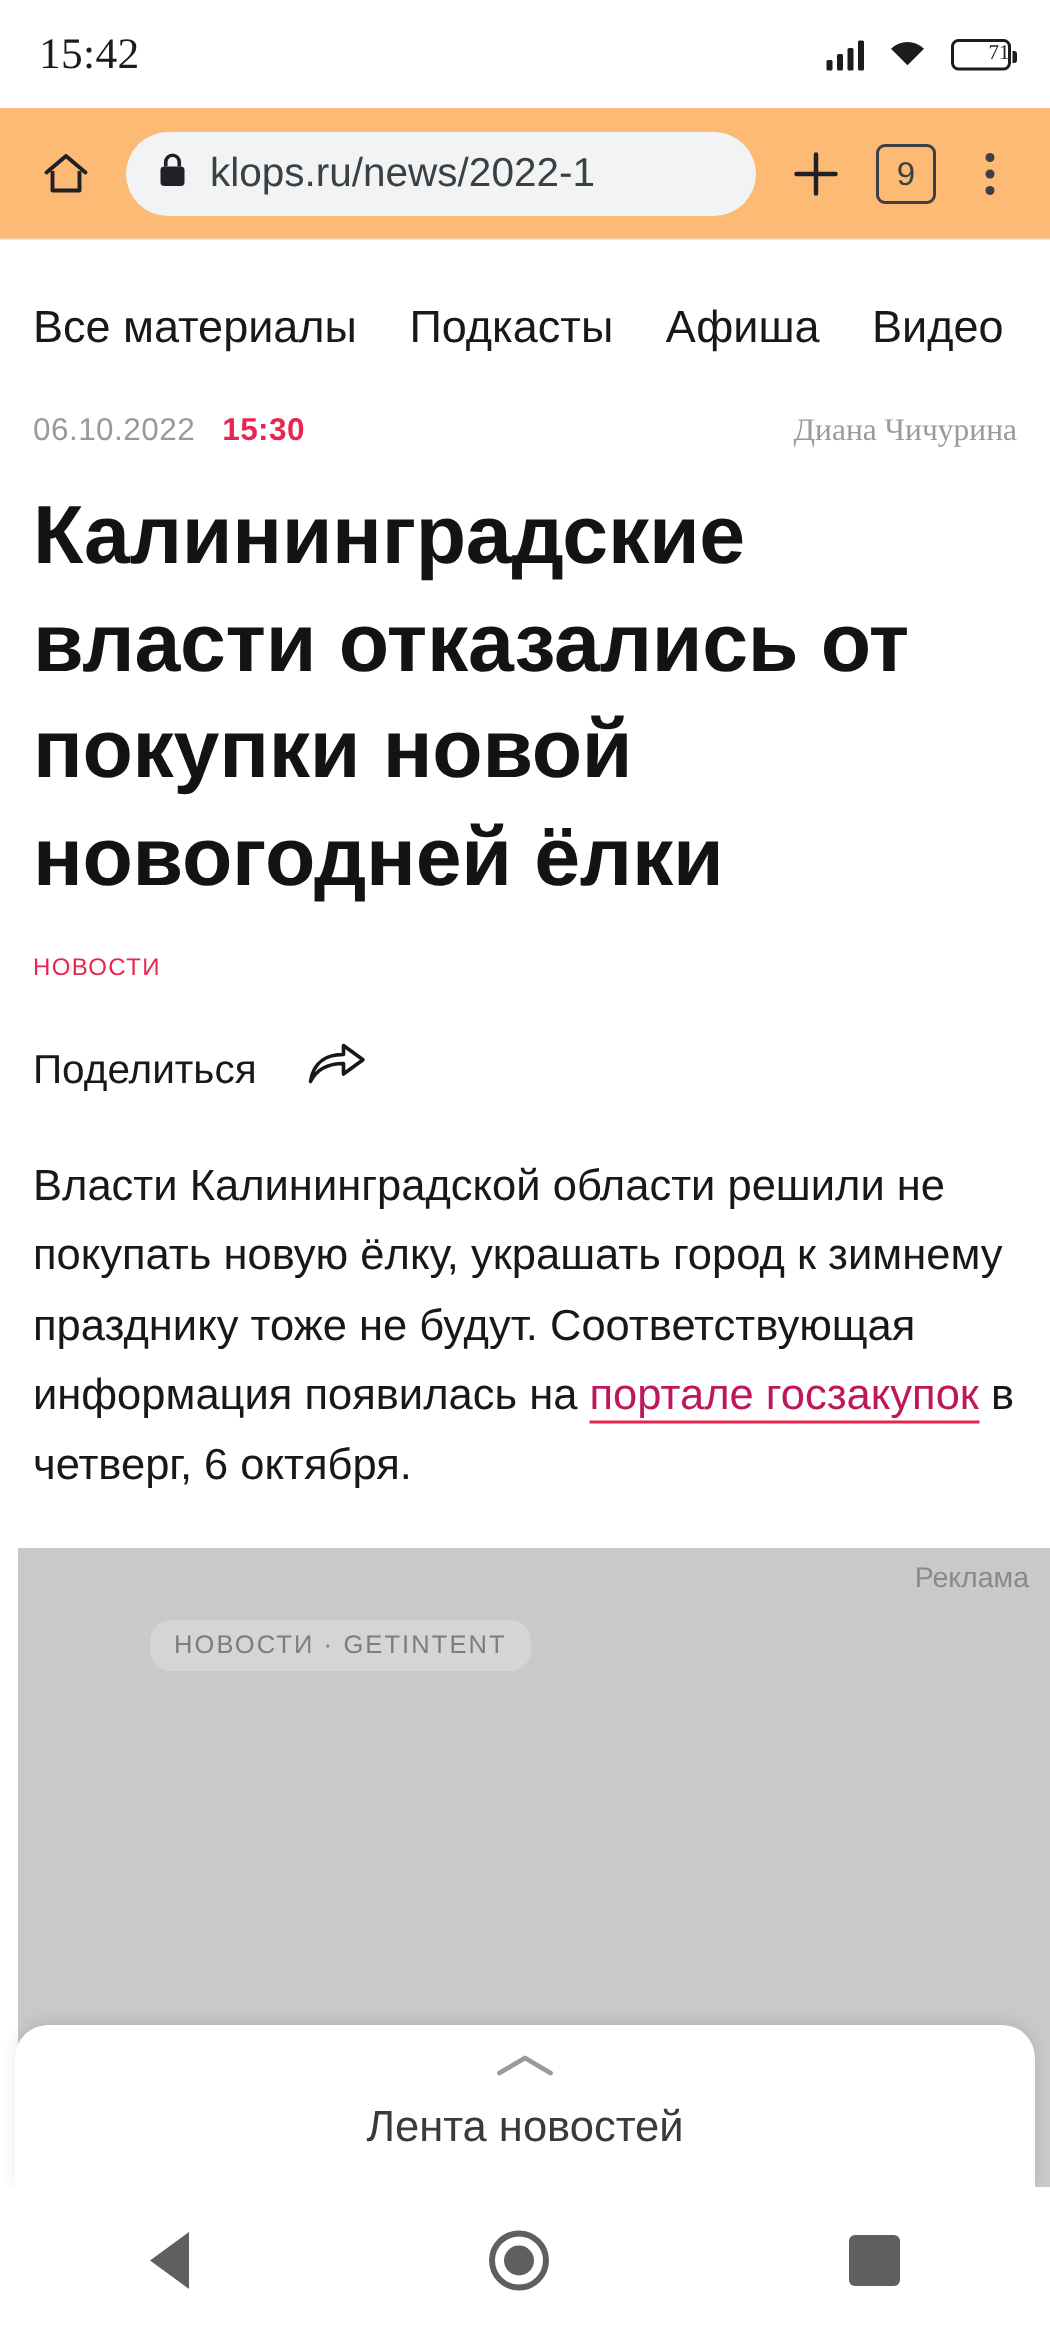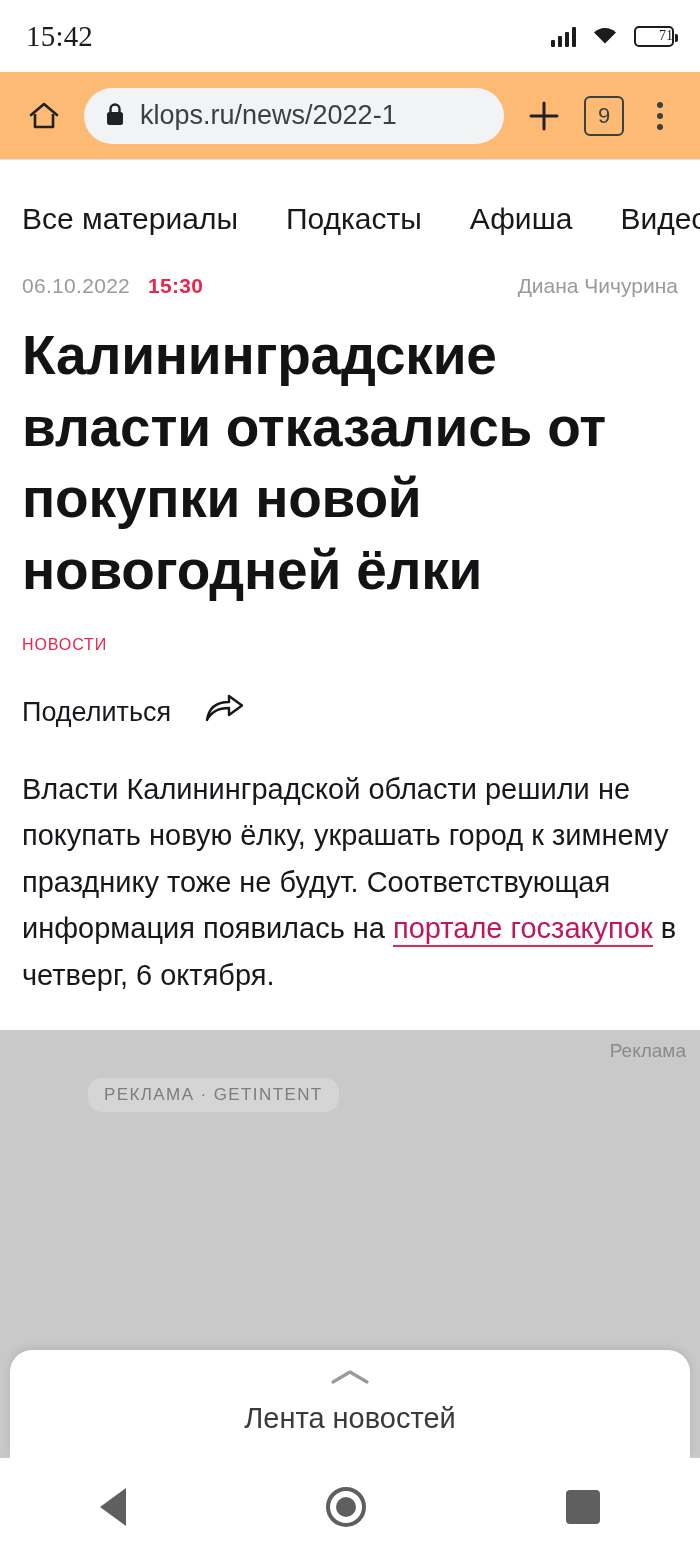--- a/index.html
+++ b/index.html
@@ -164,41 +164,42 @@
   .page {
     flex: 1 1 auto;
     overflow: hidden;
     background: #ffffff;
     display: flex;
     flex-direction: column;
   }
   .site-nav {
     display: flex;
     align-items: center;
-    gap: 48px;
+    gap: 35px;
     padding: 42px 22px 30px 22px;
     font-size: 30px;
     color: #16181c;
     white-space: nowrap;
   }
   .site-nav a { color: #16181c; text-decoration: none; }
 
   .meta-row {
     display: flex;
     align-items: baseline;
     padding: 8px 22px 0 22px;
     gap: 18px;
     text-align: center;
   }
   .meta-date { font-size: 21px; color: #9a9a9a; letter-spacing: 0.3px; }
   .meta-time { font-size: 21px; color: #e8254f; font-weight: bold; letter-spacing: 0.3px; }
   .meta-author {
     margin-left: auto;
     font-size: 21px;
     color: #9a9a9a;
+    font-family: Liberation Serif, serif;
   }
 
   .headline {
     padding: 22px 22px 0 22px;
     font-size: 55px;
     line-height: 1.30;
     font-weight: bold;
     color: #111315;
     letter-spacing: -0.2px;
   }
@@ -231,20 +232,21 @@
     padding-bottom: 1px;
   }
 
   
   .ad-block {
     margin-top: 32px;
     background: #c9c9c9;
     flex: 1 1 auto;
     position: relative;
     min-height: 430px;
+    margin-left: 12px;
   }
   .ad-label-right {
     position: absolute;
     top: 10px;
     right: 14px;
     font-size: 19px;
     color: #8a8a8a;
   }
   .ad-tag {
     position: absolute;
@@ -401,21 +403,21 @@
         </svg>
       </span>
     </div>
 
     <div class="body-text">
       <span>Власти Калининградской области решили не покупать новую ёлку, украшать город к зимнему празднику тоже не будут. Соответствующая информация появилась на </span><a href="#">портале госзакупок</a><span> в четверг, 6 октября.</span>
     </div>
 
     <div class="ad-block">
       <div class="ad-label-right">Реклама</div>
-      <div class="ad-tag">РЕКЛАМА · GETINTENT</div>
+      <div class="ad-tag">НОВОСТИ · GETINTENT</div>
     </div>
   </div>
 
   <div class="bottom-sheet">
     <div class="sheet-handle">
       <svg width="46" height="20" viewBox="0 0 46 20">
         <path d="M6 15 L23 5 L40 15" fill="none" stroke="#9a9a9a" stroke-width="3.2" stroke-linecap="round" stroke-linejoin="round"></path>
       </svg>
     </div>
     <div class="sheet-title">Лента новостей</div>

